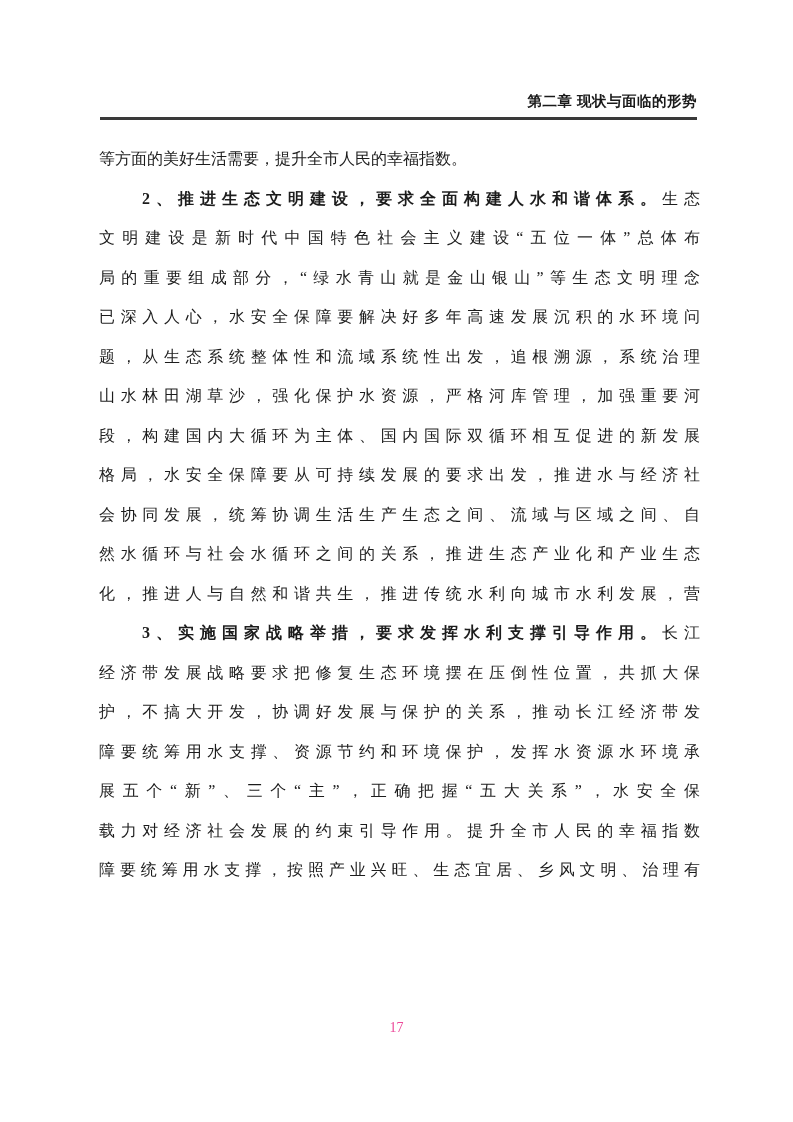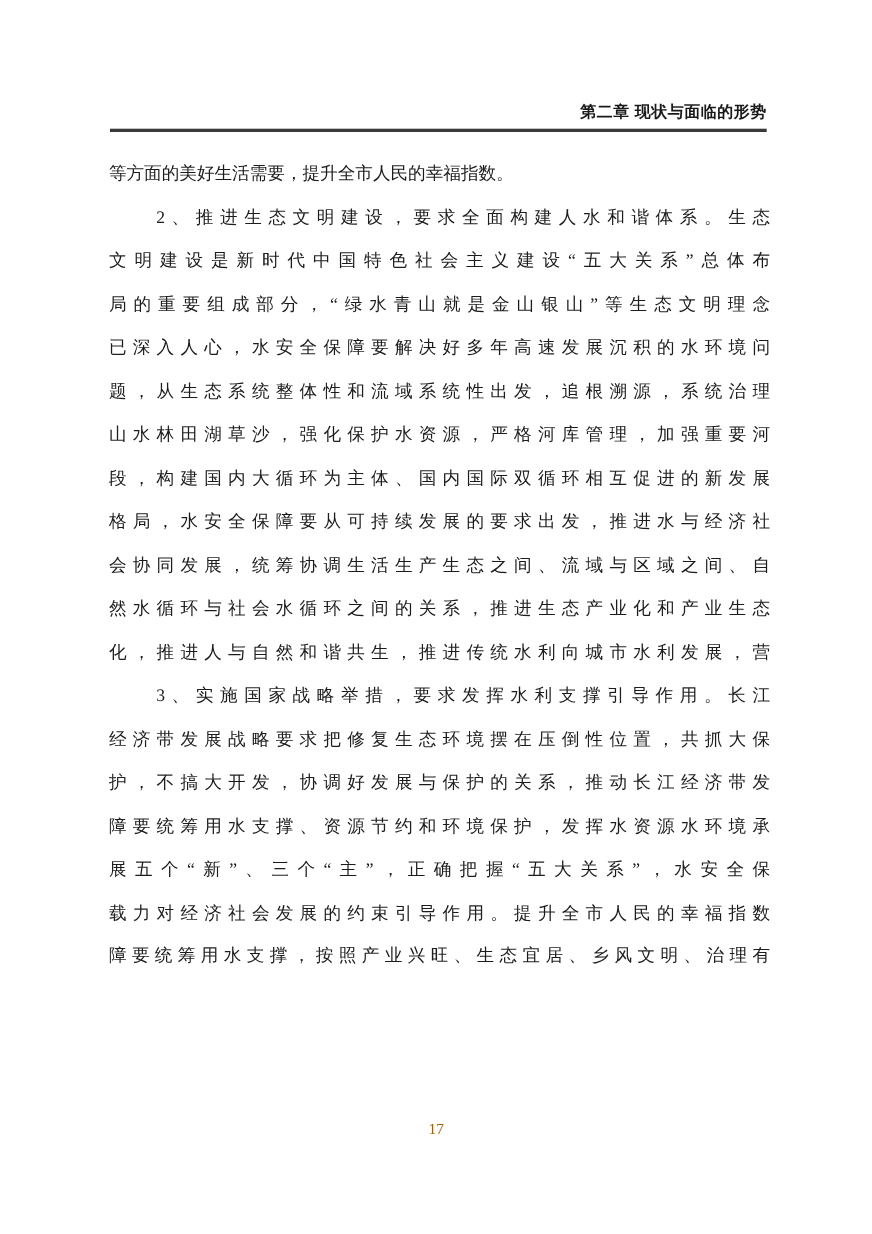--- a/index.html
+++ b/index.html
@@ -53,44 +53,44 @@
     box-sizing: border-box;
     width: 100%;
   }
   .line.end {
     text-align-last: left;
   }
   .line.indent {
     padding-left: 43px;
   }
   .line .b {
-    font-weight: normal;
+    font-weight: bold;
   }
   .page-footer {
     position: absolute;
     top: 1020px;
     left: 0;
     width: 100%;
     text-align: center;
     font-size: 14px;
-    color: #a16207;
+    color: #ec4899;
   }
 </style>
 </head>
 <body>
 
 <div class="page">
 
   <div class="running-header">第二章  现状与面临的形势</div>
   <div class="header-rule"></div>
 
   <div class="doc-body">
     <div class="line end"><span>等方面的美好生活需要，提升全市人民的幸福指数。</span></div>
     <div class="line indent"><span class="b">2、推进生态文明建设，要求全面构建人水和谐体系。</span><span>生态</span></div>
-    <div class="line"><span>文明建设是新时代中国特色社会主义建设“五大关系”总体布</span></div>
+    <div class="line"><span>文明建设是新时代中国特色社会主义建设“五位一体”总体布</span></div>
     <div class="line"><span>局的重要组成部分，“绿水青山就是金山银山”等生态文明理念</span></div>
     <div class="line"><span>已深入人心，水安全保障要解决好多年高速发展沉积的水环境问</span></div>
     <div class="line"><span>题，从生态系统整体性和流域系统性出发，追根溯源，系统治理</span></div>
     <div class="line"><span>山水林田湖草沙，强化保护水资源，严格河库管理，加强重要河</span></div>
     <div class="line"><span>段，构建国内大循环为主体、国内国际双循环相互促进的新发展</span></div>
     <div class="line"><span>格局，水安全保障要从可持续发展的要求出发，推进水与经济社</span></div>
     <div class="line"><span>会协同发展，统筹协调生活生产生态之间、流域与区域之间、自</span></div>
     <div class="line"><span>然水循环与社会水循环之间的关系，推进生态产业化和产业生态</span></div>
     <div class="line"><span>化，推进人与自然和谐共生，推进传统水利向城市水利发展，营</span></div>
     <div class="line indent"><span class="b">3、实施国家战略举措，要求发挥水利支撑引导作用。</span><span>长江</span></div>

